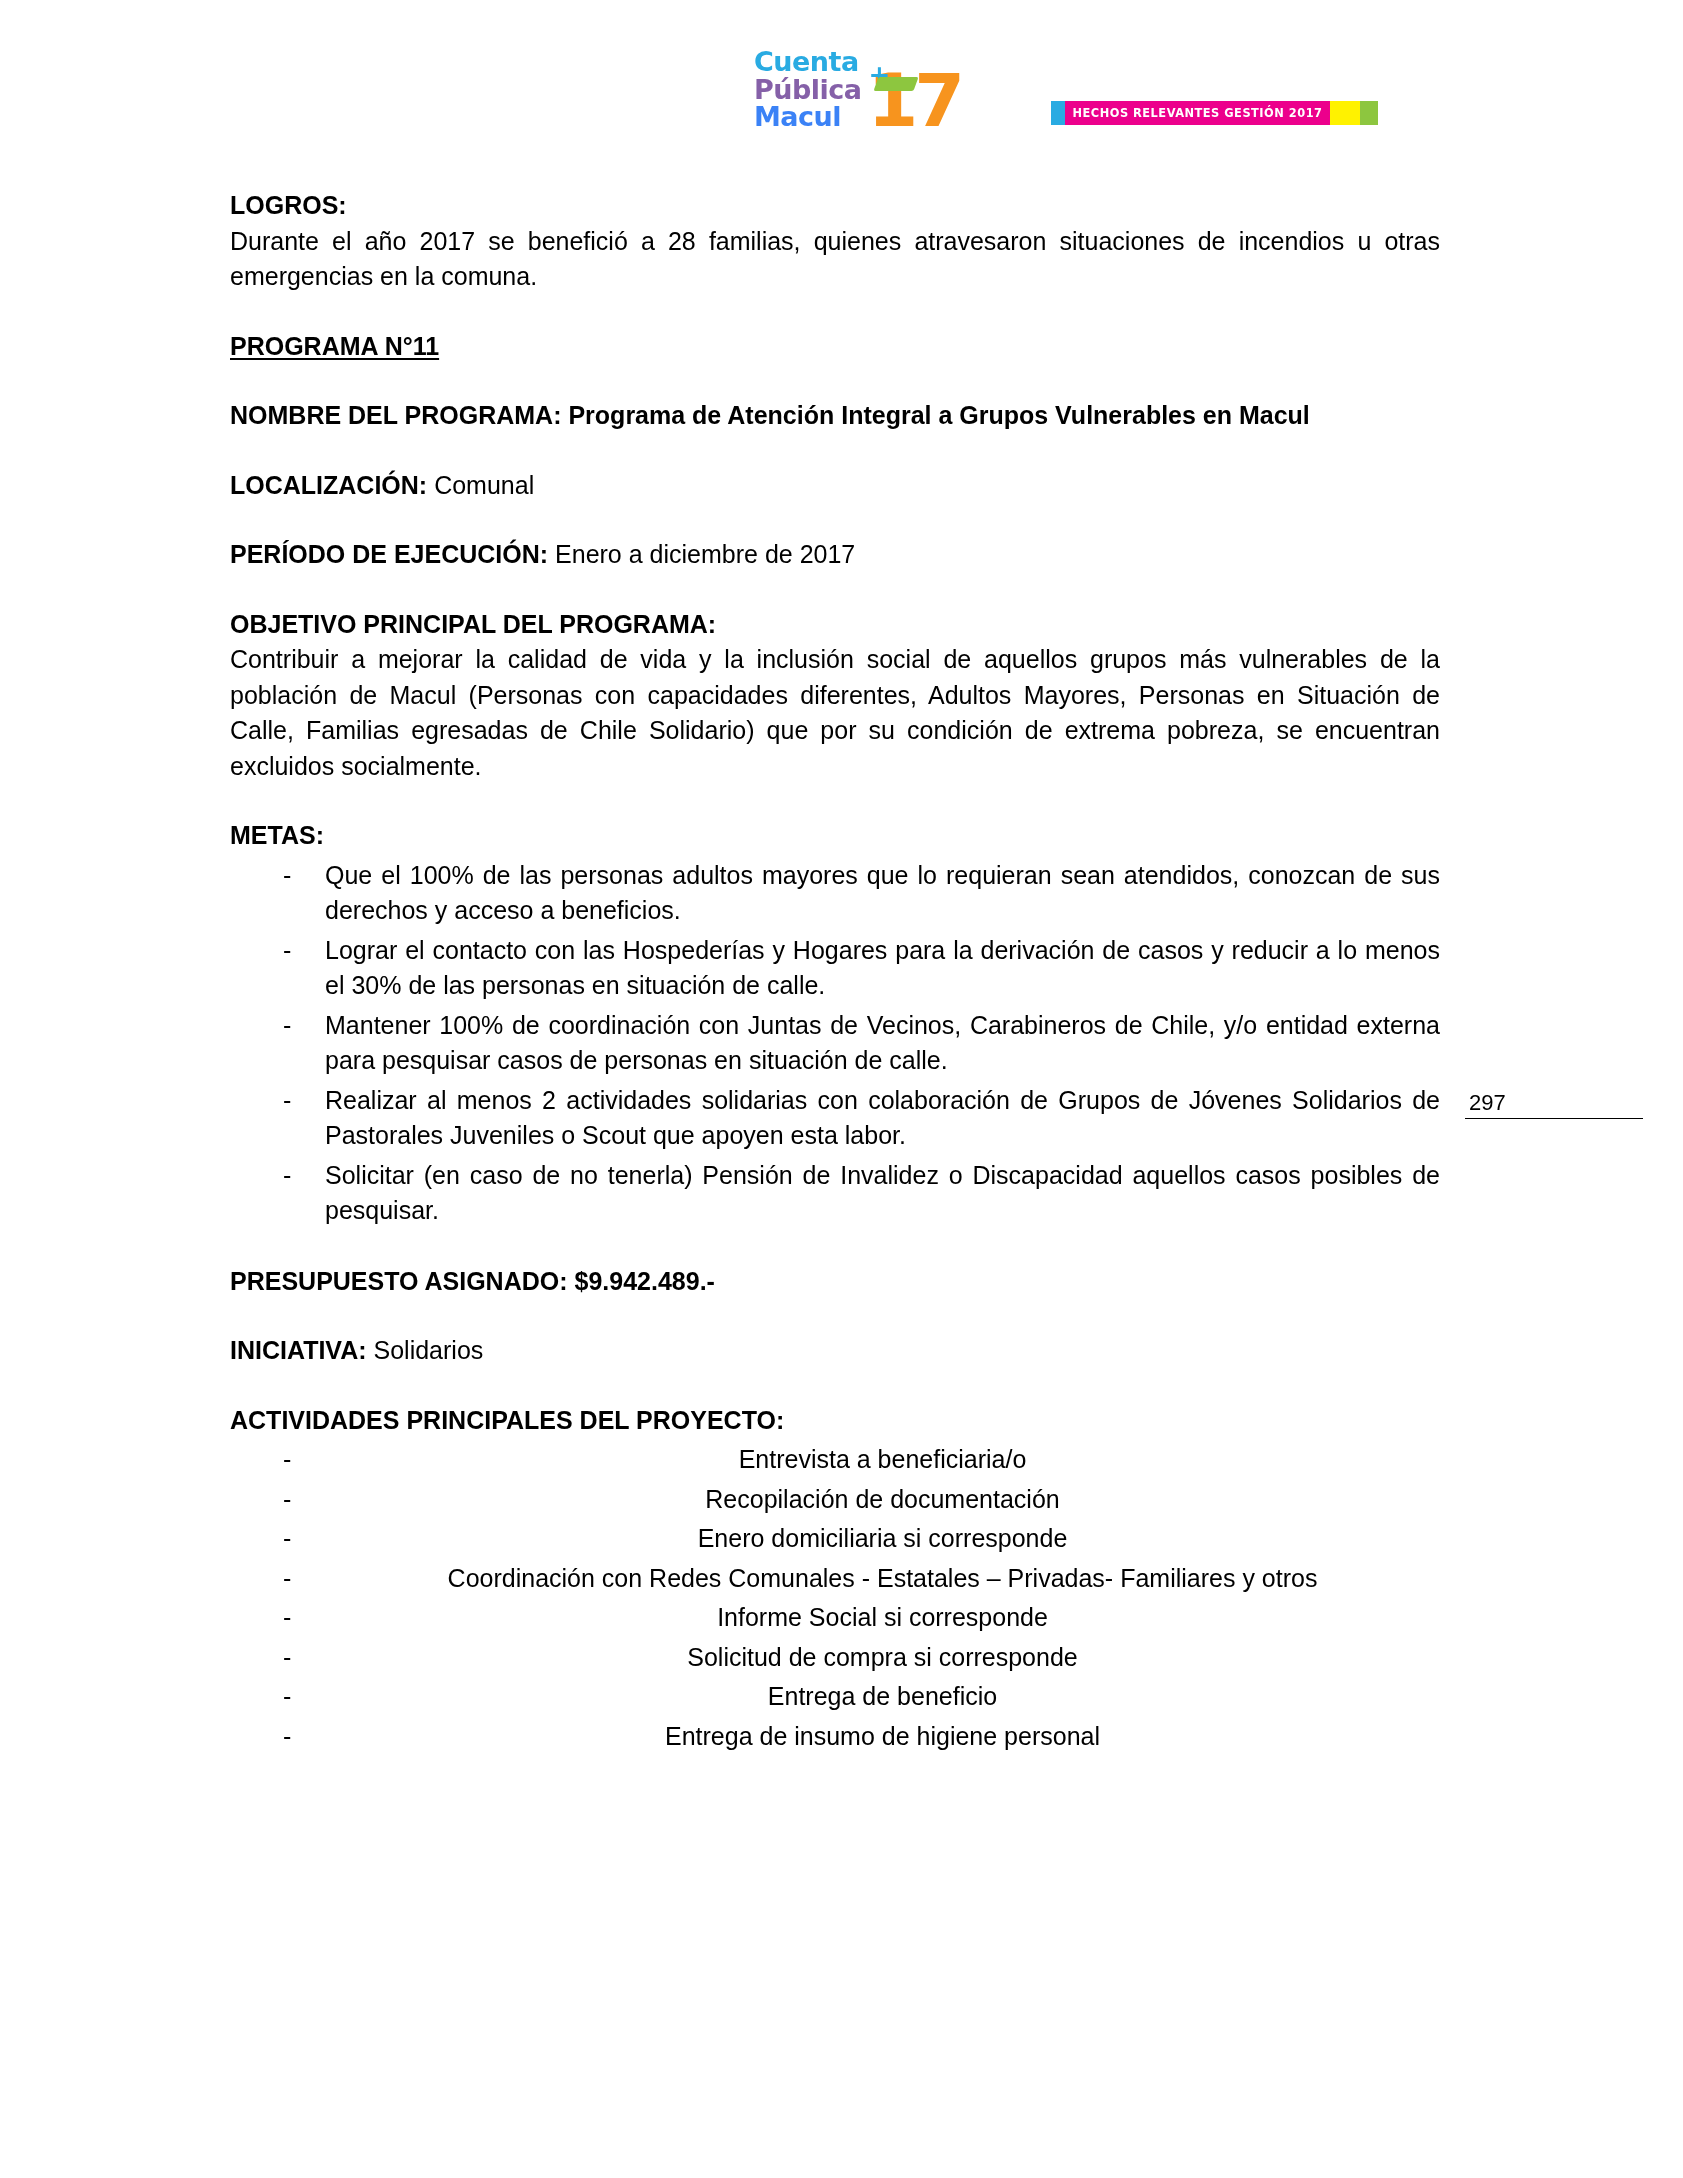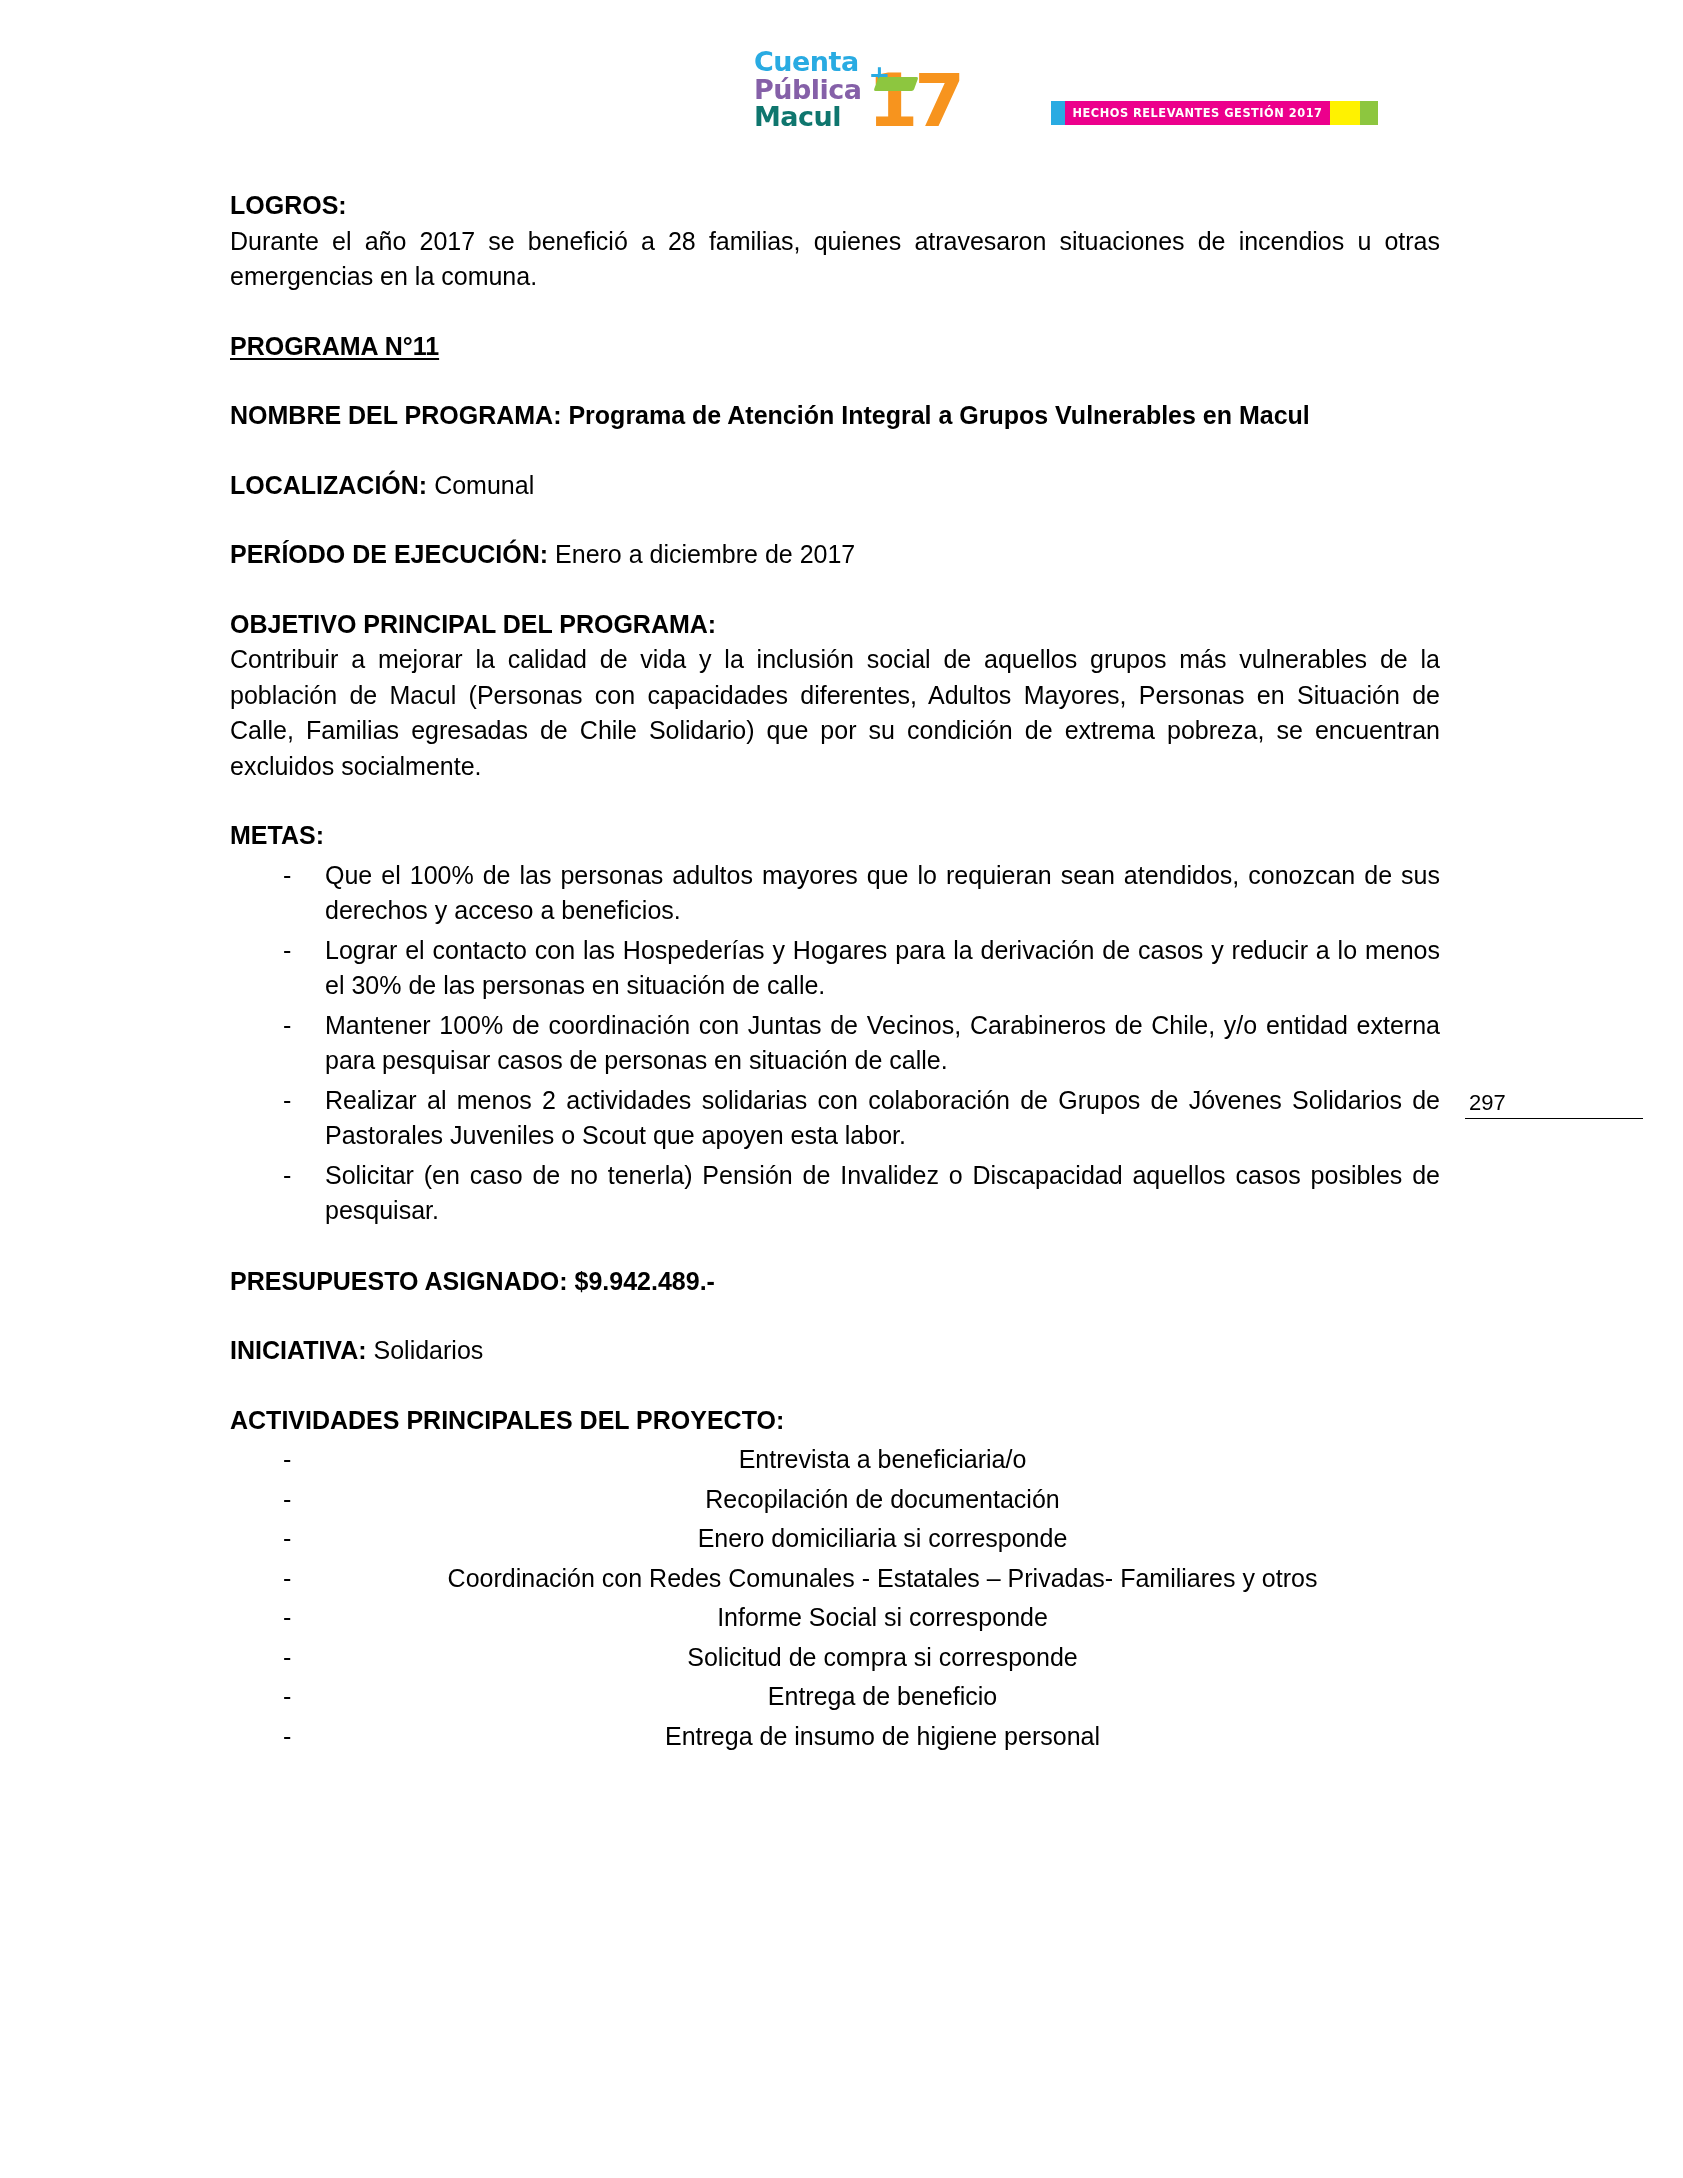--- a/index.html
+++ b/index.html
@@ -43,21 +43,21 @@
   .logo-text {
     position: relative;
     font-family: "DejaVu Sans", sans-serif;
     font-weight: bold;
     line-height: 1.02;
     font-size: 27px;
     letter-spacing: -0.5px;
   }
   .logo-line1 { color: #29abe2; }
   .logo-line2 { color: #8560a8; }
-  .logo-line3 { color: #0f766e; }
+  .logo-line3 { color: #3b82f6; }
 
   .logo-17 {
     position: relative;
     margin-left: 6px;
     font-family: "DejaVu Sans", sans-serif;
     font-weight: bold;
     font-size: 73px;
     line-height: 0.82;
     color: #f7941e;
     letter-spacing: -4px;

